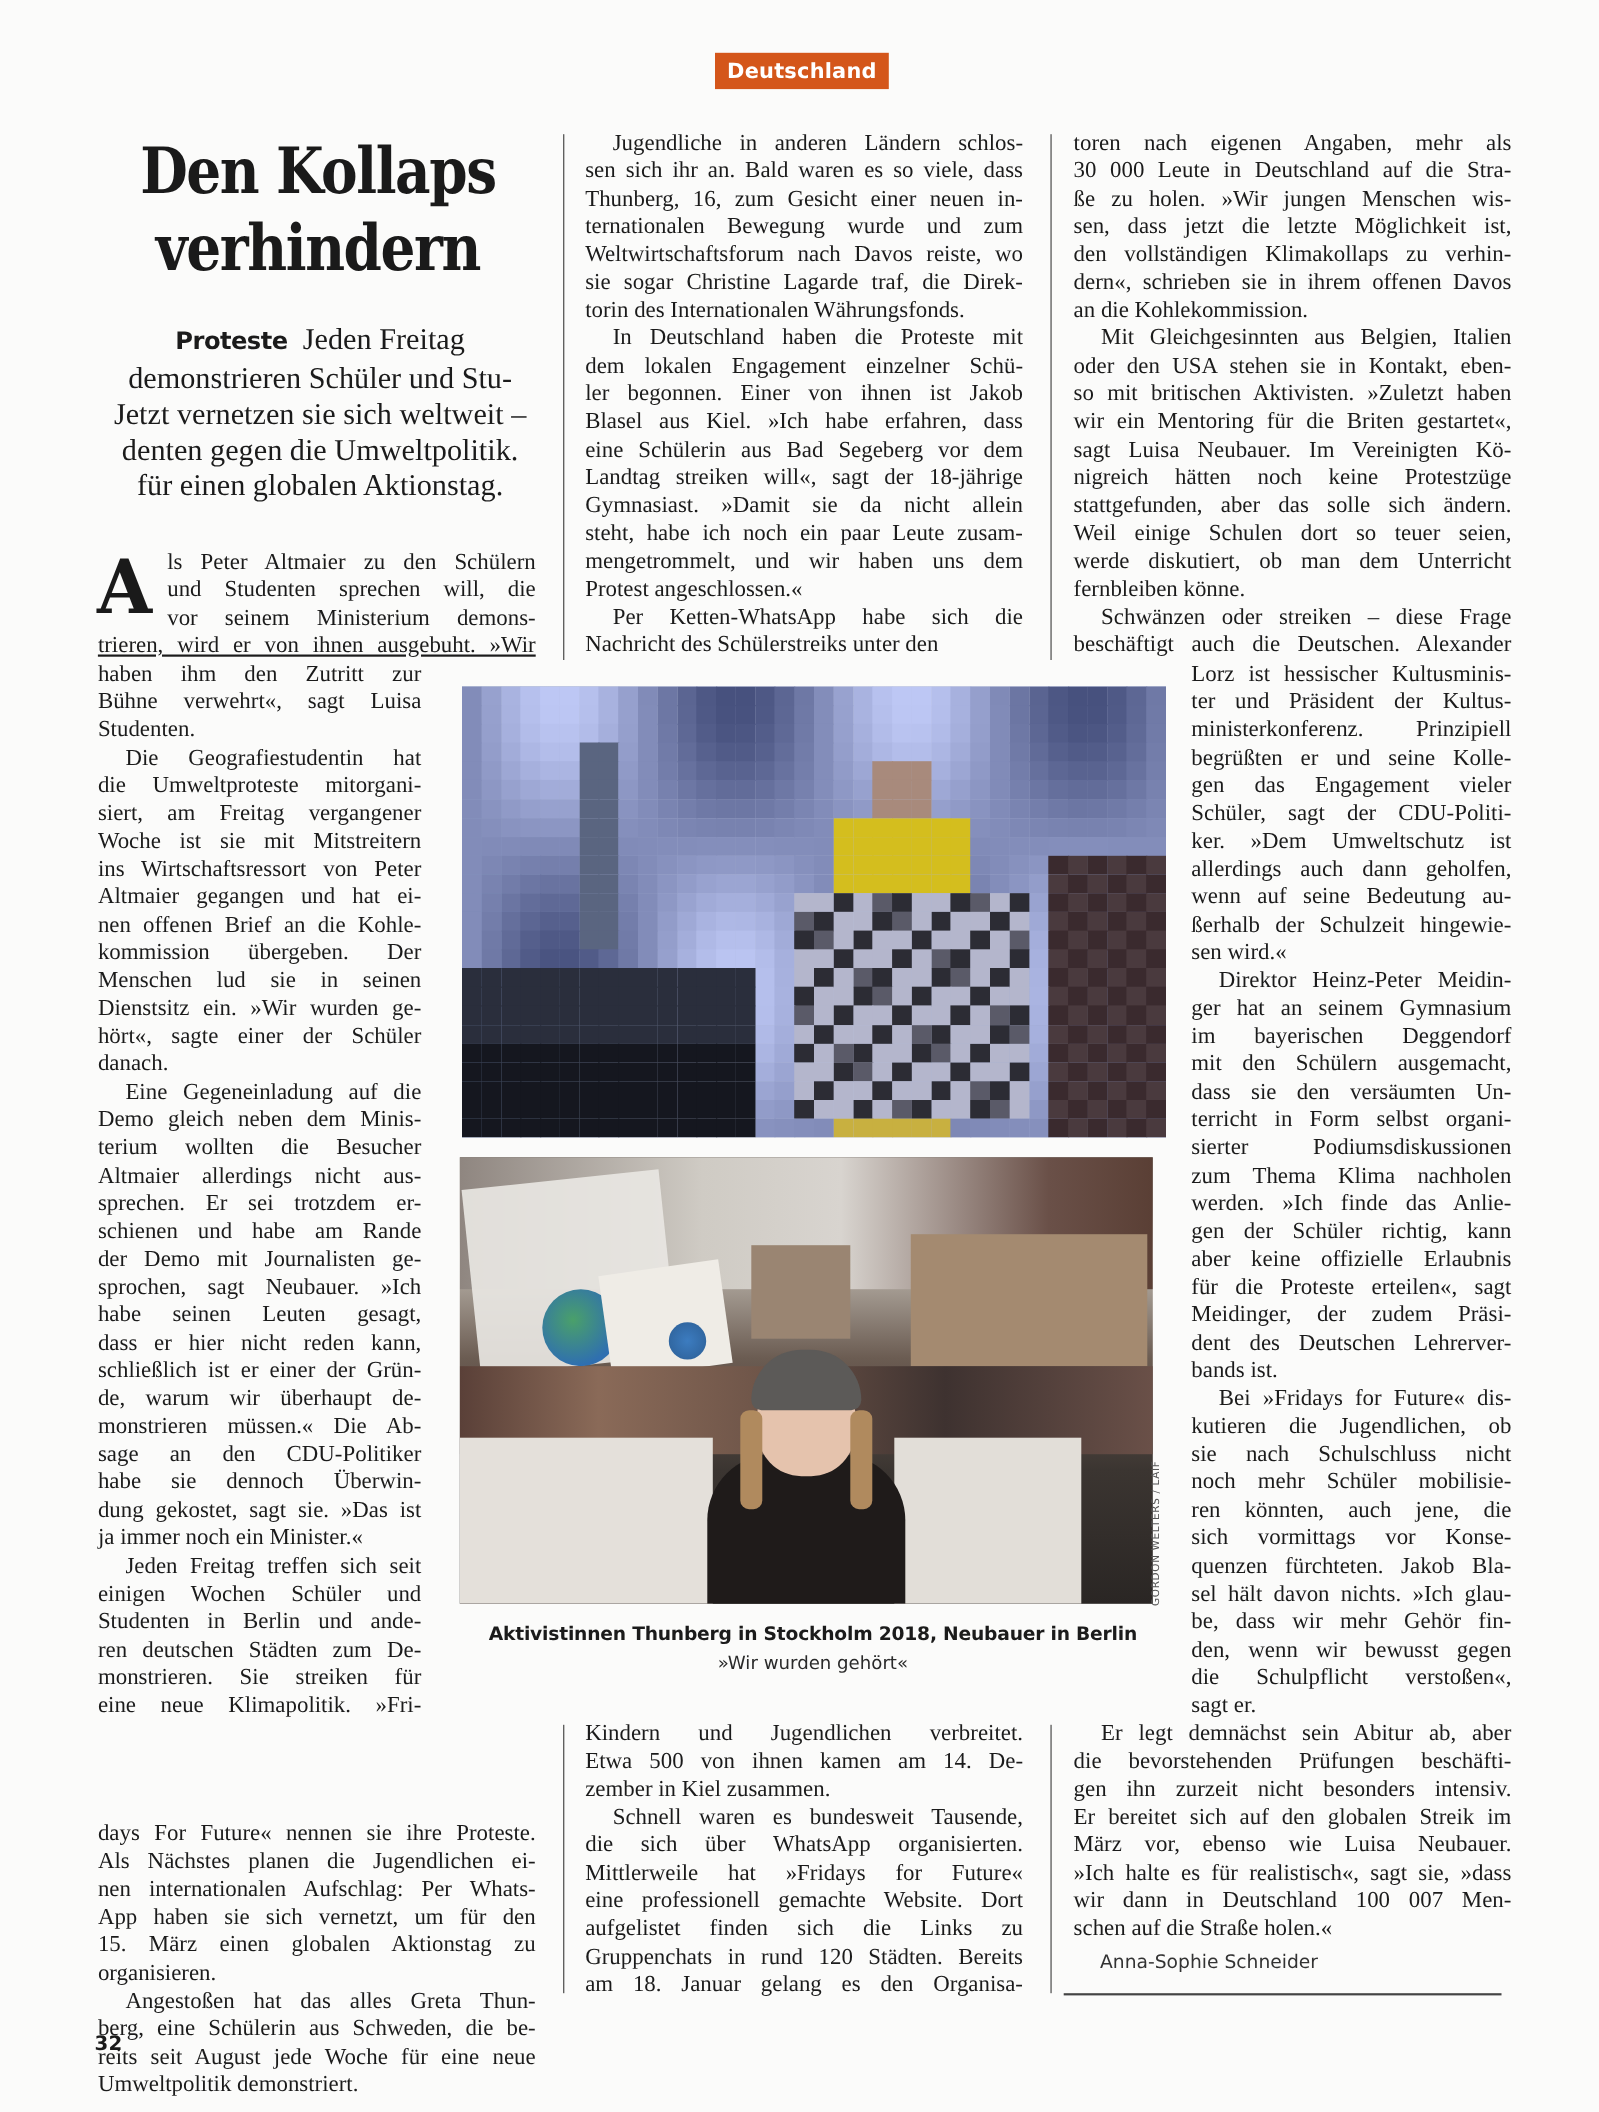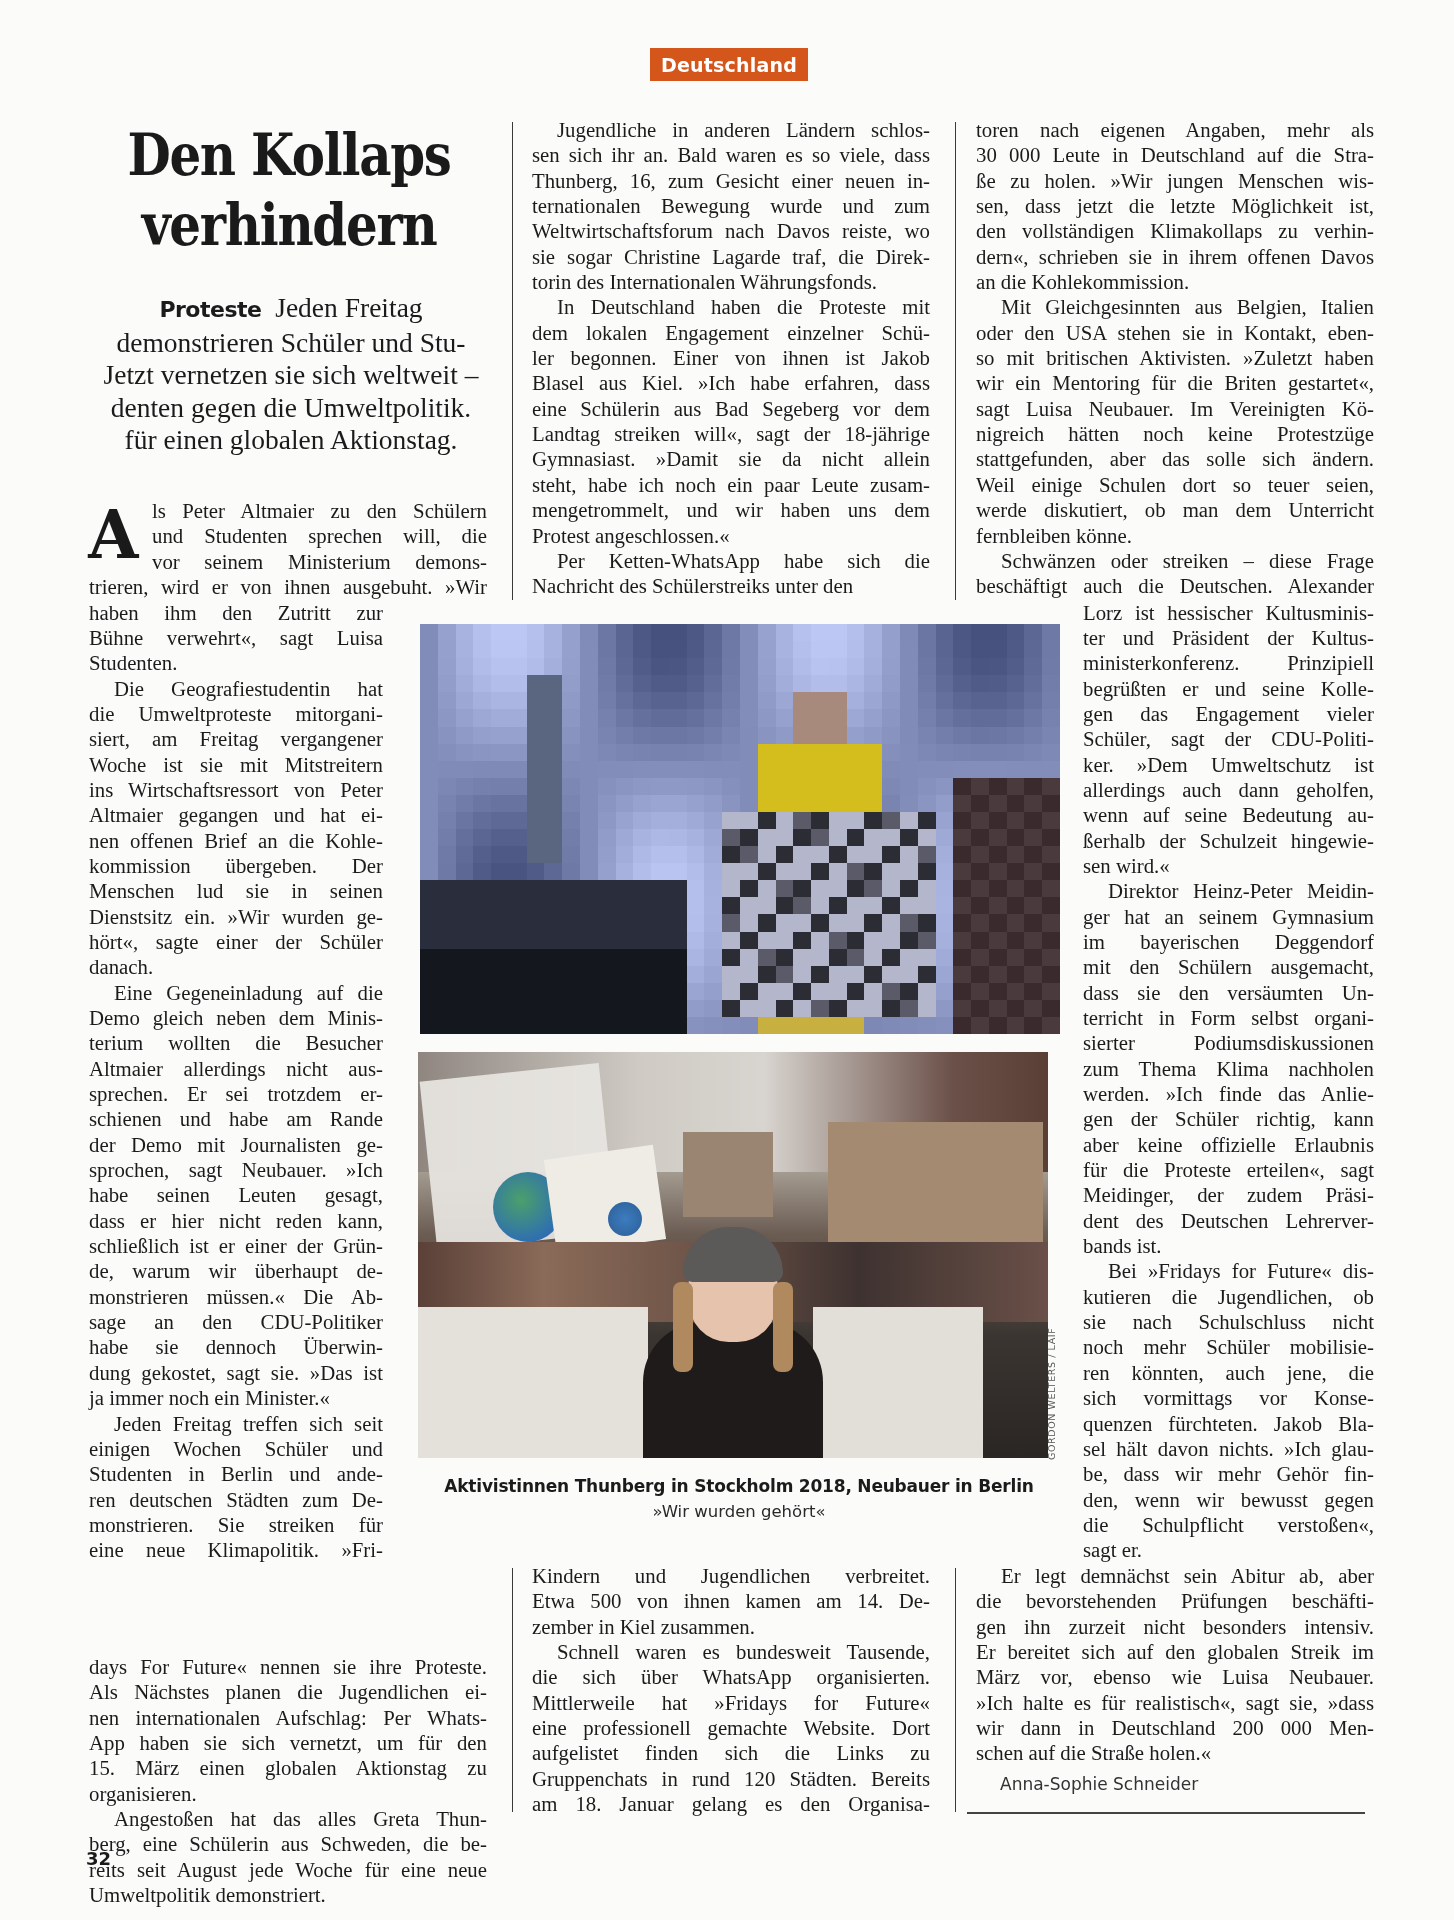--- a/index.html
+++ b/index.html
@@ -124,21 +124,21 @@
   <div>für einen globalen Aktionstag.</div>
 </div>
 
 <div class="abs dropcap">A</div>
 
 <div class="abs col" id="c1-drop" style="left:152px; top:498px; width:335px;">
     <div class="line">ls Peter Altmaier zu den Schülern</div>
     <div class="line">und Studenten sprechen will, die</div>
     <div class="line">vor seinem Ministerium demons-</div>
   </div>
-<div class="abs col" id="c1-fa" style="left:89px; top:574px; width:398px;">
+<div class="abs col" id="c1-fa" style="left:89px; top:574px; width:398px;text-decoration:underline;">
     <div class="line">trieren, wird er von ihnen ausgebuht. »Wir</div>
   </div>
 <div class="abs col" id="c1-nar" style="left:89px; top:599.5px; width:294px;">
     <div class="line">haben ihm den Zutritt zur</div>
     <div class="line">Bühne verwehrt«, sagt Luisa</div>
     <div class="line last">Studenten.</div>
     <div class="line indent">Die Geografiestudentin hat</div>
     <div class="line">die Umweltproteste mitorgani-</div>
     <div class="line">siert, am Freitag vergangener</div>
     <div class="line">Woche ist sie mit Mitstreitern</div>
@@ -287,21 +287,21 @@
     <div class="line">die Schulpflicht verstoßen«,</div>
     <div class="line last">sagt er.</div>
   </div>
 <div class="abs col" id="c3-bot" style="left:976px; top:1563px; width:398px;">
     <div class="line indent">Er legt demnächst sein Abitur ab, aber</div>
     <div class="line">die bevorstehenden Prüfungen beschäfti-</div>
     <div class="line">gen ihn zurzeit nicht besonders intensiv.</div>
     <div class="line">Er bereitet sich auf den globalen Streik im</div>
     <div class="line">März vor, ebenso wie Luisa Neubauer.</div>
     <div class="line">»Ich halte es für realistisch«, sagt sie, »dass</div>
-    <div class="line">wir dann in Deutschland 200 000 Men-</div>
+    <div class="line">wir dann in Deutschland 100 007 Men-</div>
     <div class="line last">schen auf die Straße holen.«</div>
   </div>
 
 <div class="abs photo photo-top" id="photo-top">
     <div class="pix" style="left: 0px; top: 0px; width: 18.2778px; height: 17.5833px; background: rgb(130, 140, 185);"></div>
     <div class="pix" style="left: 17.7778px; top: 0px; width: 18.2778px; height: 17.5833px; background: rgb(151, 161, 206);"></div>
     <div class="pix" style="left: 35.5556px; top: 0px; width: 18.2778px; height: 17.5833px; background: rgb(169, 179, 224);"></div>
     <div class="pix" style="left: 53.3333px; top: 0px; width: 18.2778px; height: 17.5833px; background: rgb(182, 192, 237);"></div>
     <div class="pix" style="left: 71.1111px; top: 0px; width: 18.2778px; height: 17.5833px; background: rgb(189, 199, 244);"></div>
     <div class="pix" style="left: 88.8889px; top: 0px; width: 18.2778px; height: 17.5833px; background: rgb(189, 199, 244);"></div>

